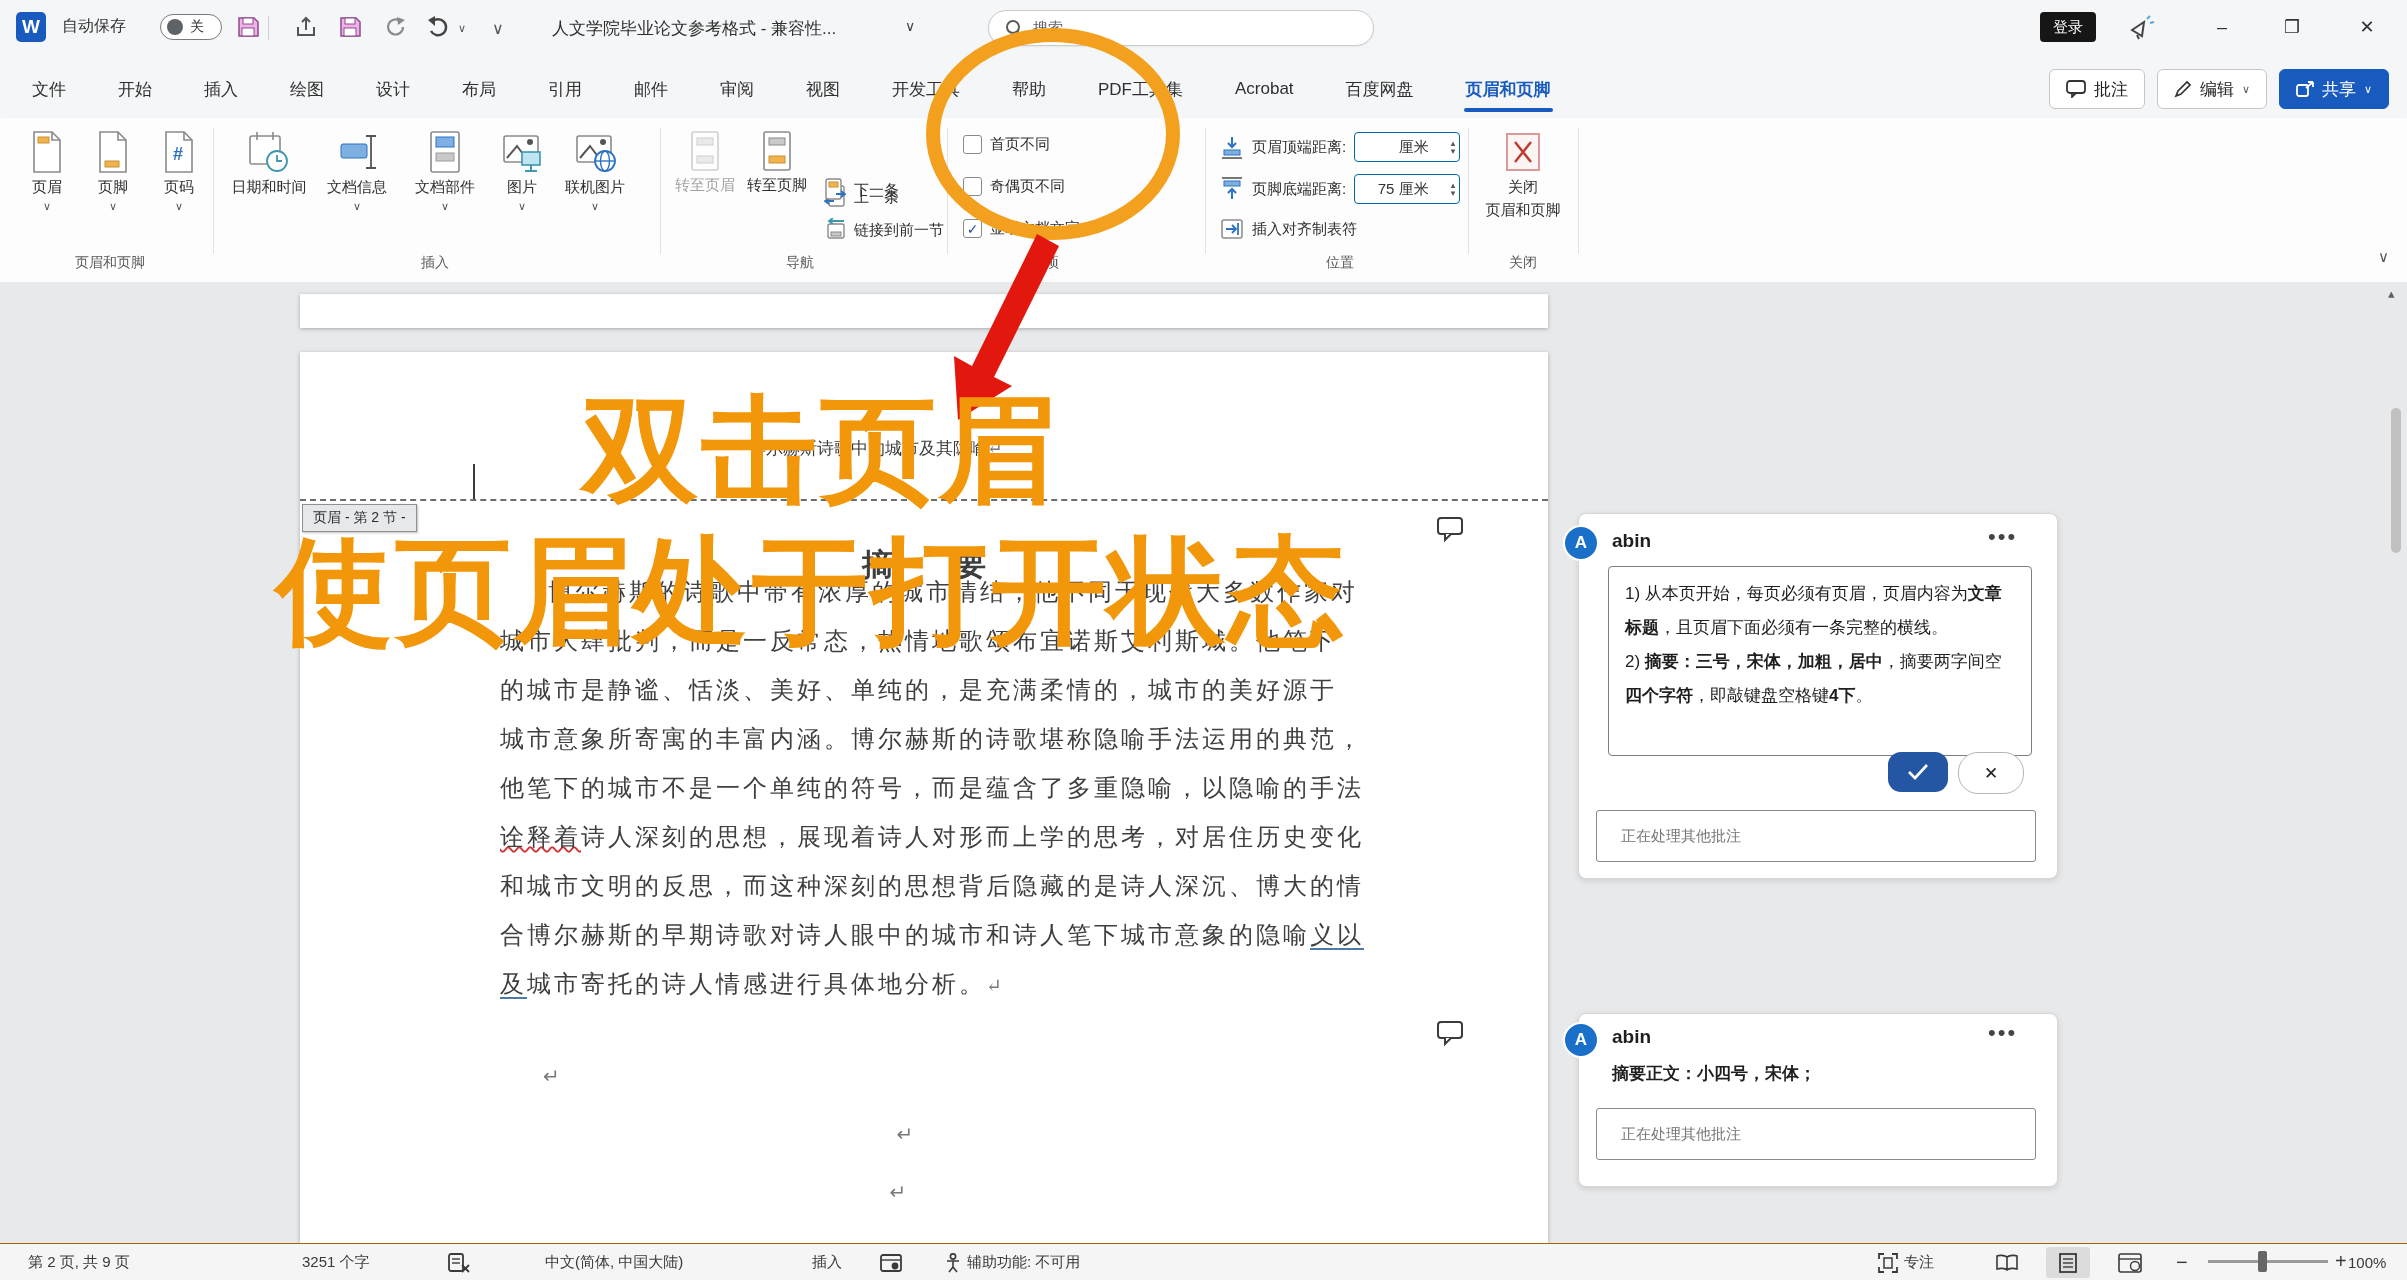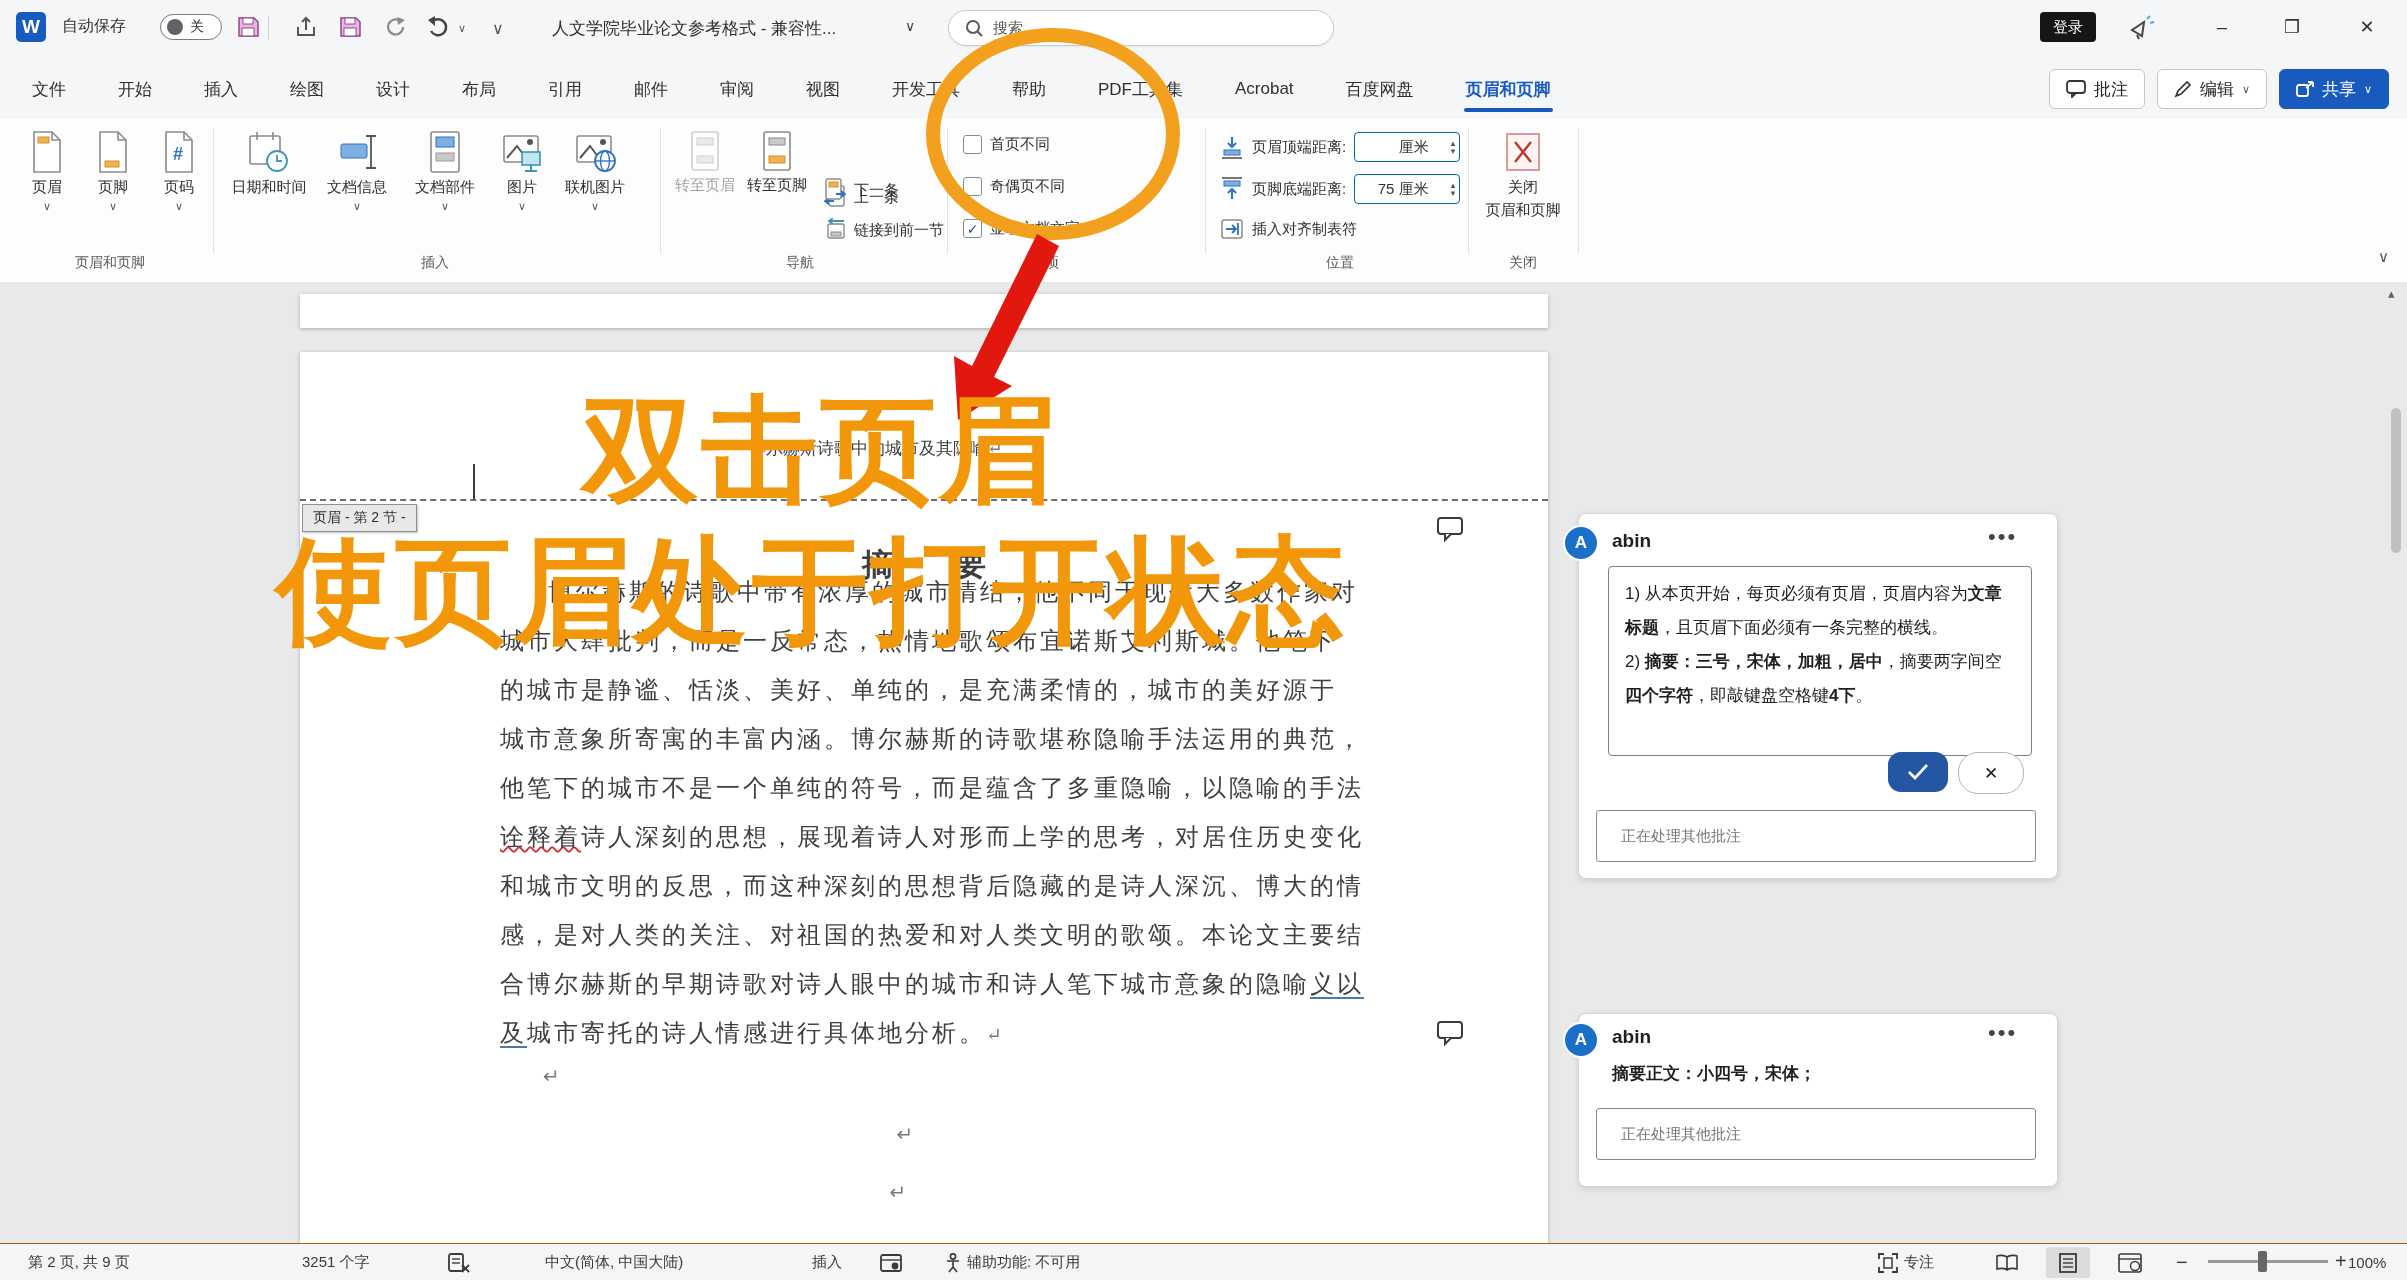--- a/index.html
+++ b/index.html
@@ -10,21 +10,21 @@
   .titlebar{position:absolute;left:0;top:0;width:2407px;height:60px;background:#f5f6f8;}
   .word-logo{position:absolute;left:16px;top:12px;width:30px;height:30px;background:#185abd;border-radius:5px;color:#fff;font-weight:bold;font-size:19px;display:flex;align-items:center;justify-content:center;}
   .tb-label{position:absolute;top:16px;font-size:16px;color:#333;}
   .toggle{position:absolute;left:160px;top:14px;width:62px;height:26px;border:1px solid #7a7a7a;border-radius:14px;background:#fff;display:flex;align-items:center;gap:7px;padding:0 6px;box-sizing:border-box;}
   .toggle .knob{width:16px;height:16px;border-radius:50%;background:#5f6368;}
   .toggle .tg-txt{font-size:14px;color:#333;}
   .qat-icon{position:absolute;top:13px;width:28px;height:28px;display:flex;align-items:center;justify-content:center;}
   .tb-divider{position:absolute;top:16px;width:1px;height:24px;background:#d0d0d2;}
   .doc-title{position:absolute;left:552px;top:17px;font-size:17px;color:#2f2f2f;white-space:nowrap;}
   .title-chev{position:absolute;left:905px;top:18px;font-size:14px;color:#444;}
-  .searchbox{position:absolute;left:948px;top:10px;width:386px;height:36px;background:#fff;border:1px solid #c9cacd;border-radius:18px;display:flex;align-items:center;gap:10px;padding:12px 16px;box-sizing:border-box;box-shadow:0 1px 2px rgba(0,0,0,.06);}
+  .searchbox{position:absolute;left:988px;top:10px;width:386px;height:36px;background:#fff;border:1px solid #c9cacd;border-radius:18px;display:flex;align-items:center;gap:10px;padding:12px 16px;box-sizing:border-box;box-shadow:0 1px 2px rgba(0,0,0,.06);}
   .searchbox .s-txt{font-size:15px;color:#5a5a5a;}
   .signin{position:absolute;left:2040px;top:12px;width:56px;height:30px;background:#161616;color:#fff;font-size:15px;border-radius:4px;display:flex;align-items:center;justify-content:center;}
   .win-btn{position:absolute;top:8px;width:44px;height:38px;display:flex;align-items:center;justify-content:center;font-size:18px;color:#333;}
   
   .tabrow{position:absolute;left:0;top:60px;width:2407px;height:58px;background:#f5f6f8;}
   .tabs{position:absolute;left:18px;top:0;height:58px;display:flex;align-items:center;gap:24px;}
   .tab{padding:0 14px;font-size:17px;color:#2f2f2f;height:58px;display:flex;align-items:center;white-space:nowrap;}
   .tab.active{color:#185abd;font-weight:bold;position:relative;}
   .tab.active::after{content:"";position:absolute;left:12px;right:12px;bottom:6px;height:4px;border-radius:2px;background:#185abd;}
   .tab-actions{position:absolute;right:18px;top:9px;display:flex;gap:12px;align-items:center;}
@@ -419,21 +419,20 @@
       </svg>
 
     <div class="bodytext">
       <div class="dline indent"><span>博尔赫斯的诗歌中带有浓厚的城市情结，他不同于现代大多数作家对</span></div>
       <div class="dline"><span>城市大肆批判，而是一反常态，热情地歌颂布宜诺斯艾利斯城。他笔下</span></div>
       <div class="dline"><span>的城市是静谧、恬淡、美好、单纯的，是充满柔情的，城市的美好源于</span></div>
       <div class="dline"><span>城市意象所寄寓的丰富内涵。博尔赫斯的诗歌堪称隐喻手法运用的典范，</span></div>
       <div class="dline"><span>他笔下的城市不是一个单纯的符号，而是蕴含了多重隐喻，以隐喻的手法</span></div>
       <div class="dline"><span class="sq">诠释着</span><span>诗人深刻的思想，展现着诗人对形而上学的思考，对居住历史变化</span></div>
       <div class="dline"><span>和城市文明的反思，而这种深刻的思想背后隐藏的是诗人深沉、博大的情</span></div>
-      <div class="dline"><span>感，是对人类的关注、对祖国的热爱和对人类文明的歌颂。本论文主要结</span></div>
       <div class="dline"><span>合博尔赫斯的早期诗歌对诗人眼中的城市和诗人笔下城市意象的隐喻</span><span class="au">义以</span></div>
       <div class="dline"><span class="au">及</span><span>城市寄托的诗人情感进行具体地分析。</span><span class="pilcrow">↵</span></div>
     </div>
     <div class="pmark" style="left:543px;top:782px;">↵</div>
     <div class="pmark" style="left:300px;top:840px;width:1210px;text-align:center;">↵</div>
     <div class="pmark" style="left:300px;top:898px;width:1196px;text-align:center;">↵</div>
 
     <span class="scroll-arrow" style="top:4px;">▴</span>
     <div class="scroll-thumb" style="top:126px;"></div>
   </div>

